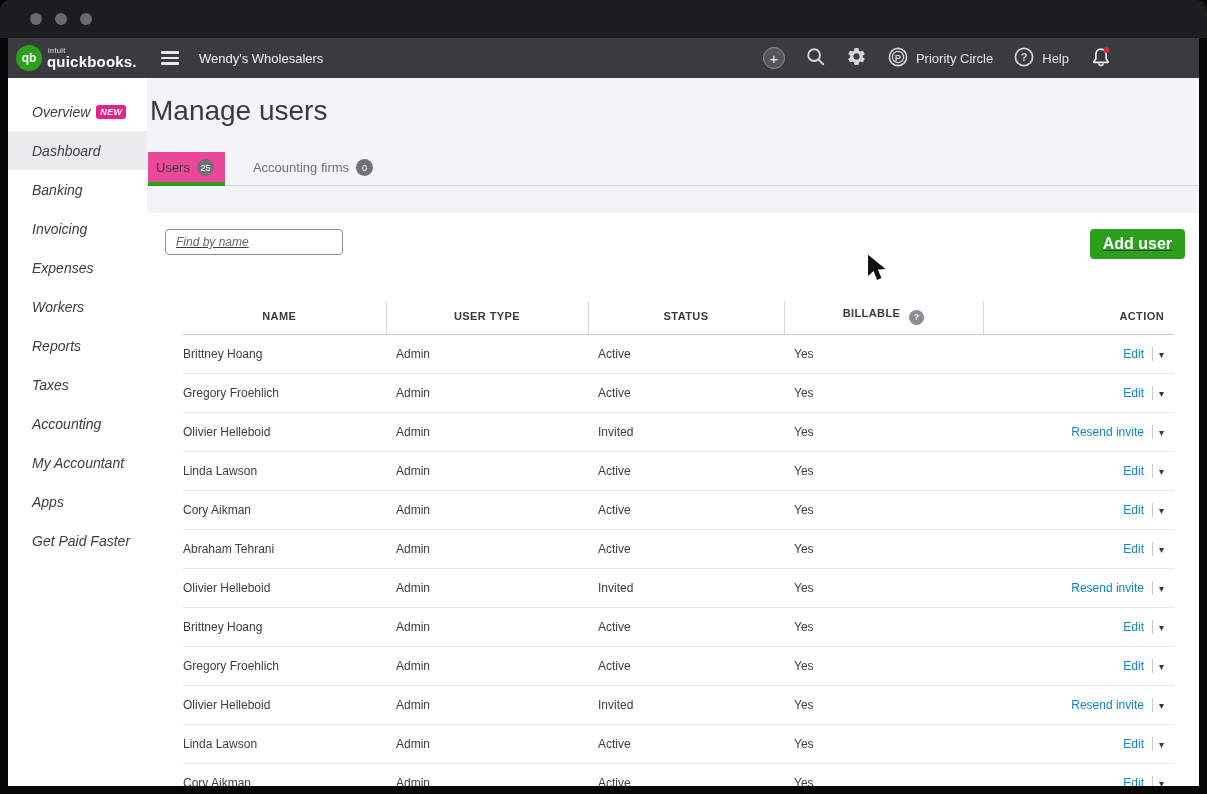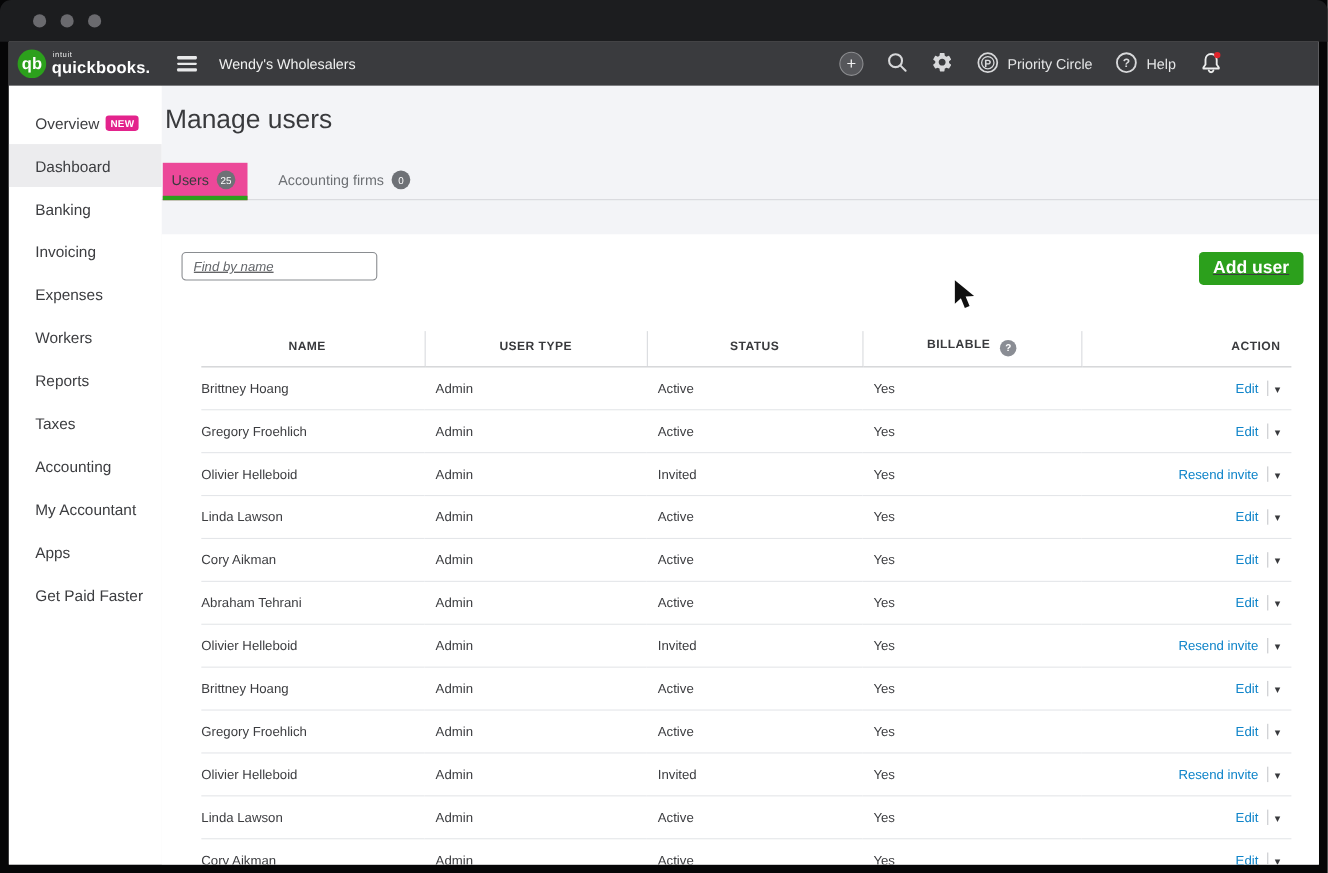--- a/index.html
+++ b/index.html
@@ -25,52 +25,52 @@
   }
 
   
   .appbar {
     height:40px; background:#3a3b3e;
     display:flex; align-items:center;
   }
   .brand { width:139px; display:flex; align-items:center; gap:5px; padding-left:8px; flex-shrink:0; }
   .qb-circle {
     width:26px; height:26px; border-radius:50%; background:#2ca01c;
-    color:#fff; font-weight:bold; font-size:15px;
+    color:#fff; font-weight:bold; font-size:12px;
     display:flex; align-items:center; justify-content:center; flex-shrink:0;
   }
   .wordmark { display:flex; flex-direction:column; line-height:1; }
   .wordmark .intuit { font-size:7px; color:#e9eaea; letter-spacing:.5px; margin-left:1px; }
   .wordmark .qbooks { font-size:15px; font-weight:bold; color:#ffffff; letter-spacing:.2px; }
   .hamburger { margin-left:10px; cursor:pointer; display:flex; flex-direction:column; gap:3px; padding:4px; }
   .hamburger span { display:block; width:18px; height:2.5px; background:#e8e9ea; border-radius:1px; }
   .company { color:#f0f1f1; font-size:13px; margin-left:16px; }
   .appbar-right { margin-left:auto; display:flex; align-items:center; gap:20px; padding-right:86px; }
   .iconbtn { display:flex; align-items:center; gap:7px; cursor:pointer; color:#e4e5e6; font-size:13px; }
   .plus-circle {
     width:22px; height:22px; border-radius:50%; background:#56575b; border:1px solid #8d8e91;
     color:#f2f2f3; font-size:15px; display:flex; align-items:center; justify-content:center; line-height:1;
   }
   .bell-wrap { position:relative; }
 
   
   .appbody { display:flex; height:708px; }
-  .sidebar { width:139px; background:#ffffff; padding-top:14px; flex-shrink:0; }
+  .sidebar { width:139px; background:#ffffff; padding-top:14px; flex-shrink:0;font-style:italic; }
   .side-item {
     height:39px; display:flex; align-items:center; gap:6px;
     padding-left:24px; font-size:14px; color:#3c3d40; cursor:pointer;
   }
   .side-item.active { background:#ececee; }
   .side-badge {
     background:#e3238c; color:#fff; font-size:9px; font-weight:bold;
     padding:2px 4px; border-radius:3px; letter-spacing:.3px;
   }
 
   .main { flex:1; background:#f3f4f7; position:relative; }
-  .page-title { font-size:24px; font-weight:400; color:#393a3d; margin:17px 0 0 3px; }
+  .page-title { font-size:28px; font-weight:400; color:#393a3d; margin:17px 0 0 3px; }
   .tabs {
     display:flex; align-items:flex-end; margin-top:26px; padding-left:1px;
     border-bottom:1px solid #d7d9dc; height:33px;
   }
   .tab {
     display:flex; align-items:center; gap:7px; font-size:13px; color:#6d7074;
     padding:7px 11px 6px 8px; margin-bottom:-1px;
     border-bottom:4px solid transparent; cursor:pointer;
   }
   .tab.active { color:#393a3d; background:#ec4899; border-bottom-color:#2ca01c; }

